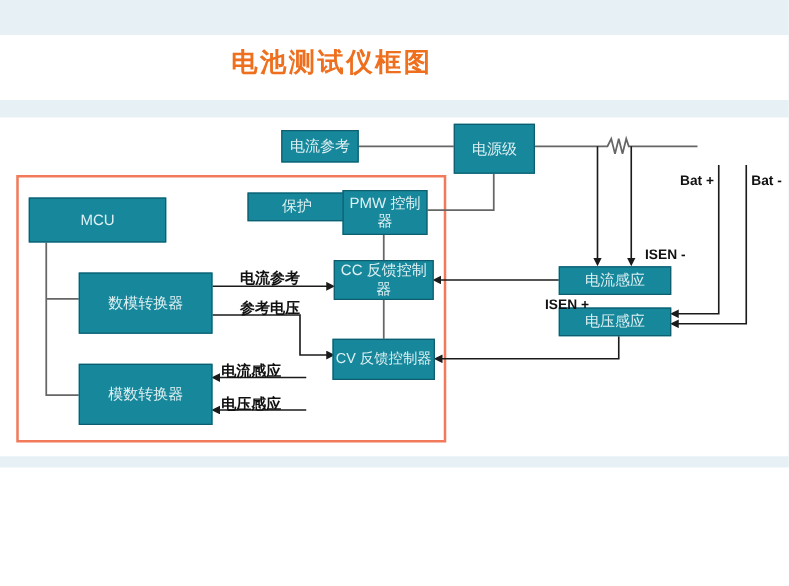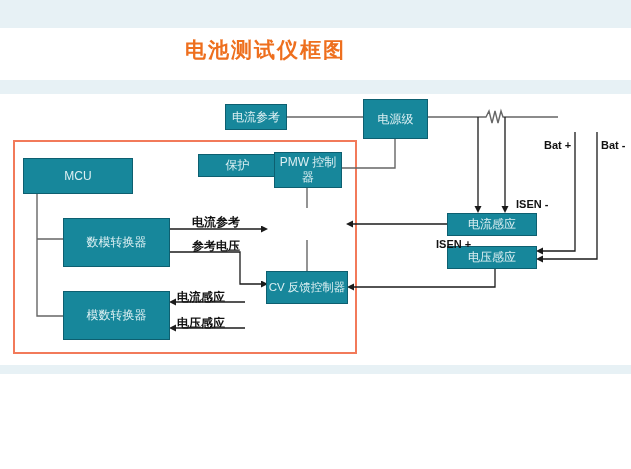--- a/index.html
+++ b/index.html
@@ -88,20 +88,21 @@
     <path d="M597,132 V259 H542" stroke="#1b1b1b" stroke-width="1.3" fill="none" marker-end="url(#arr)"></path>
   </svg>
 
   <div class="node" style="left:225px;top:104px;width:62px;height:26px;">电流参考</div>
   <div class="node" style="left:363px;top:99px;width:65px;height:40px;">电源级</div>
   <div class="node" style="left:170px;top:154px;width:79px;height:23px;margin-left:28px;">保护</div>
   <div class="node" style="left:274px;top:152px;width:68px;height:36px;padding:0 2px;">PMW 控制器</div>
   <div class="node" style="left:23px;top:158px;width:110px;height:36px;">MCU</div>
   <div class="node" style="left:63px;top:218px;width:107px;height:49px;">数模转换器</div>
   <div class="node" style="left:63px;top:291px;width:107px;height:49px;">模数转换器</div>
+  <div class="node" style="left:267px;top:208px;width:80px;height:32px;padding:0 2px;">CC 反馈控制器</div>
   <div class="node node-cv" style="left:266px;top:271px;width:82px;height:33px;">CV 反馈控制器</div>
   <div class="node" style="left:447px;top:213px;width:90px;height:23px;">电流感应</div>
   <div class="node" style="left:447px;top:246px;width:90px;height:23px;">电压感应</div>
 
   <div class="sig" style="left:192px;top:214px;">电流参考</div>
   <div class="sig" style="left:192px;top:238px;">参考电压</div>
   <div class="sig" style="left:177px;top:289px;">电流感应</div>
   <div class="sig" style="left:177px;top:315px;">电压感应</div>
   <div class="sig sig-latin" style="left:544px;top:139px;">Bat +</div>
   <div class="sig sig-latin" style="left:601px;top:139px;">Bat -</div>

